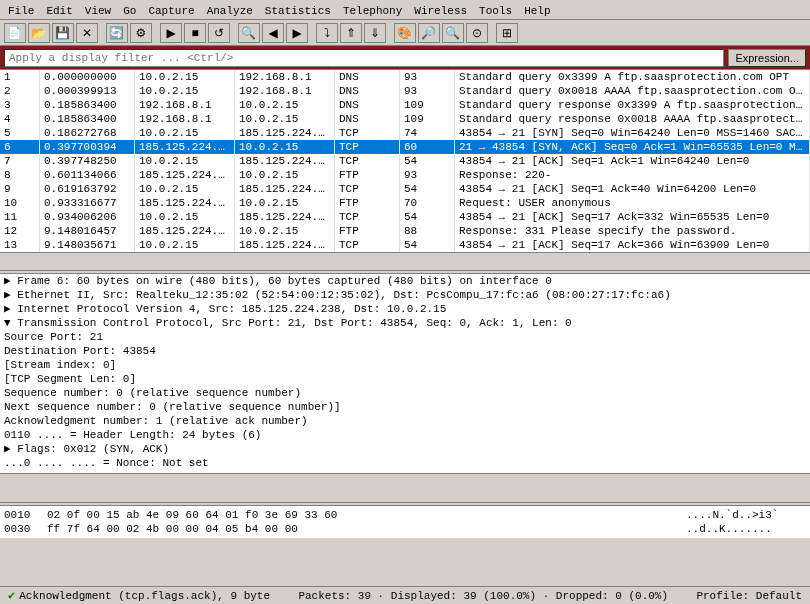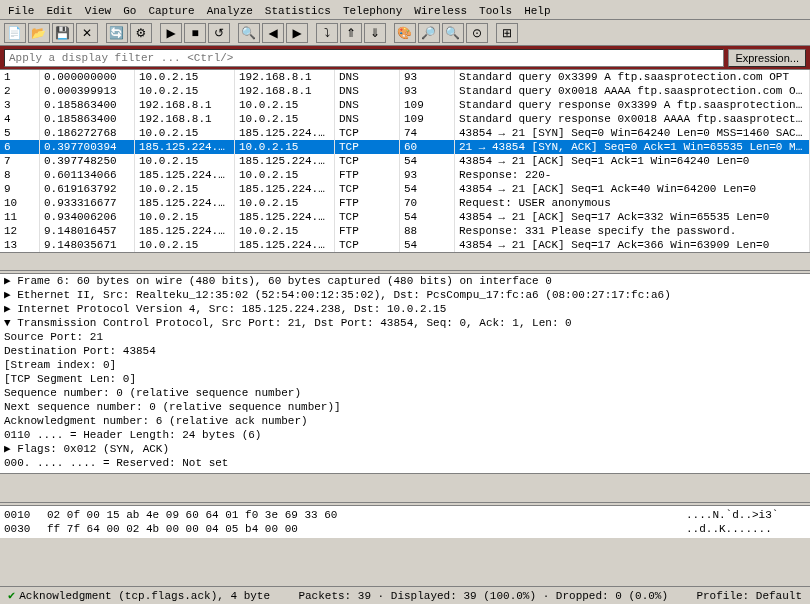--- a/index.html
+++ b/index.html
@@ -237,24 +237,23 @@
         <div class="detail-line">▶ Frame 6: 60 bytes on wire (480 bits), 60 bytes captured (480 bits) on interface 0</div>
         <div class="detail-line">▶ Ethernet II, Src: Realteku_12:35:02 (52:54:00:12:35:02), Dst: PcsCompu_17:fc:a6 (08:00:27:17:fc:a6)</div>
         <div class="detail-line">▶ Internet Protocol Version 4, Src: 185.125.224.238, Dst: 10.0.2.15</div>
         <div class="detail-line">▼ Transmission Control Protocol, Src Port: 21, Dst Port: 43854, Seq: 0, Ack: 1, Len: 0</div>
         <div class="detail-line">  Source Port: 21</div>
         <div class="detail-line">  Destination Port: 43854</div>
         <div class="detail-line">  [Stream index: 0]</div>
         <div class="detail-line">  [TCP Segment Len: 0]</div>
         <div class="detail-line">  Sequence number: 0    (relative sequence number)</div>
         <div class="detail-line">  Next sequence number: 0    (relative sequence number)]</div>
-        <div class="detail-line">  Acknowledgment number: 6    (relative ack number)</div>
+        <div class="detail-line">  Acknowledgment number: 1    (relative ack number)</div>
         <div class="detail-line">  0110 .... = Header Length: 24 bytes (6)</div>
         <div class="detail-line">  ▶ Flags: 0x012 (SYN, ACK)</div>
-        <div class="detail-line">    000. .... .... = Reserved: Not set</div>
         <div class="detail-line">    ...0 .... .... = Nonce: Not set</div>
       </div>
   </div>
 
   <div class="panel-divider"></div>
 
   <div id="hex-section">
     <div id="hex-dump">
         <div class="hex-row">
           <span class="hex-offset">0010</span>
@@ -267,17 +266,17 @@
           <span class="hex-ascii">..d..K.......</span>
         </div>
       </div>
   </div>
 
 </div>
 
 <div id="statusbar">
   <div class="status-left">
     <span class="status-icon">✔</span>
-    <span>Acknowledgment (tcp.flags.ack), 4 byte</span>
+    <span>Acknowledgment (tcp.flags.ack), 9 byte</span>
   </div>
   <span>Packets: 39 · Displayed: 39 (100.0%) · Dropped: 0 (0.0%)</span>
   <span>Profile: Default</span>
 </div>
 
 </body></html>

